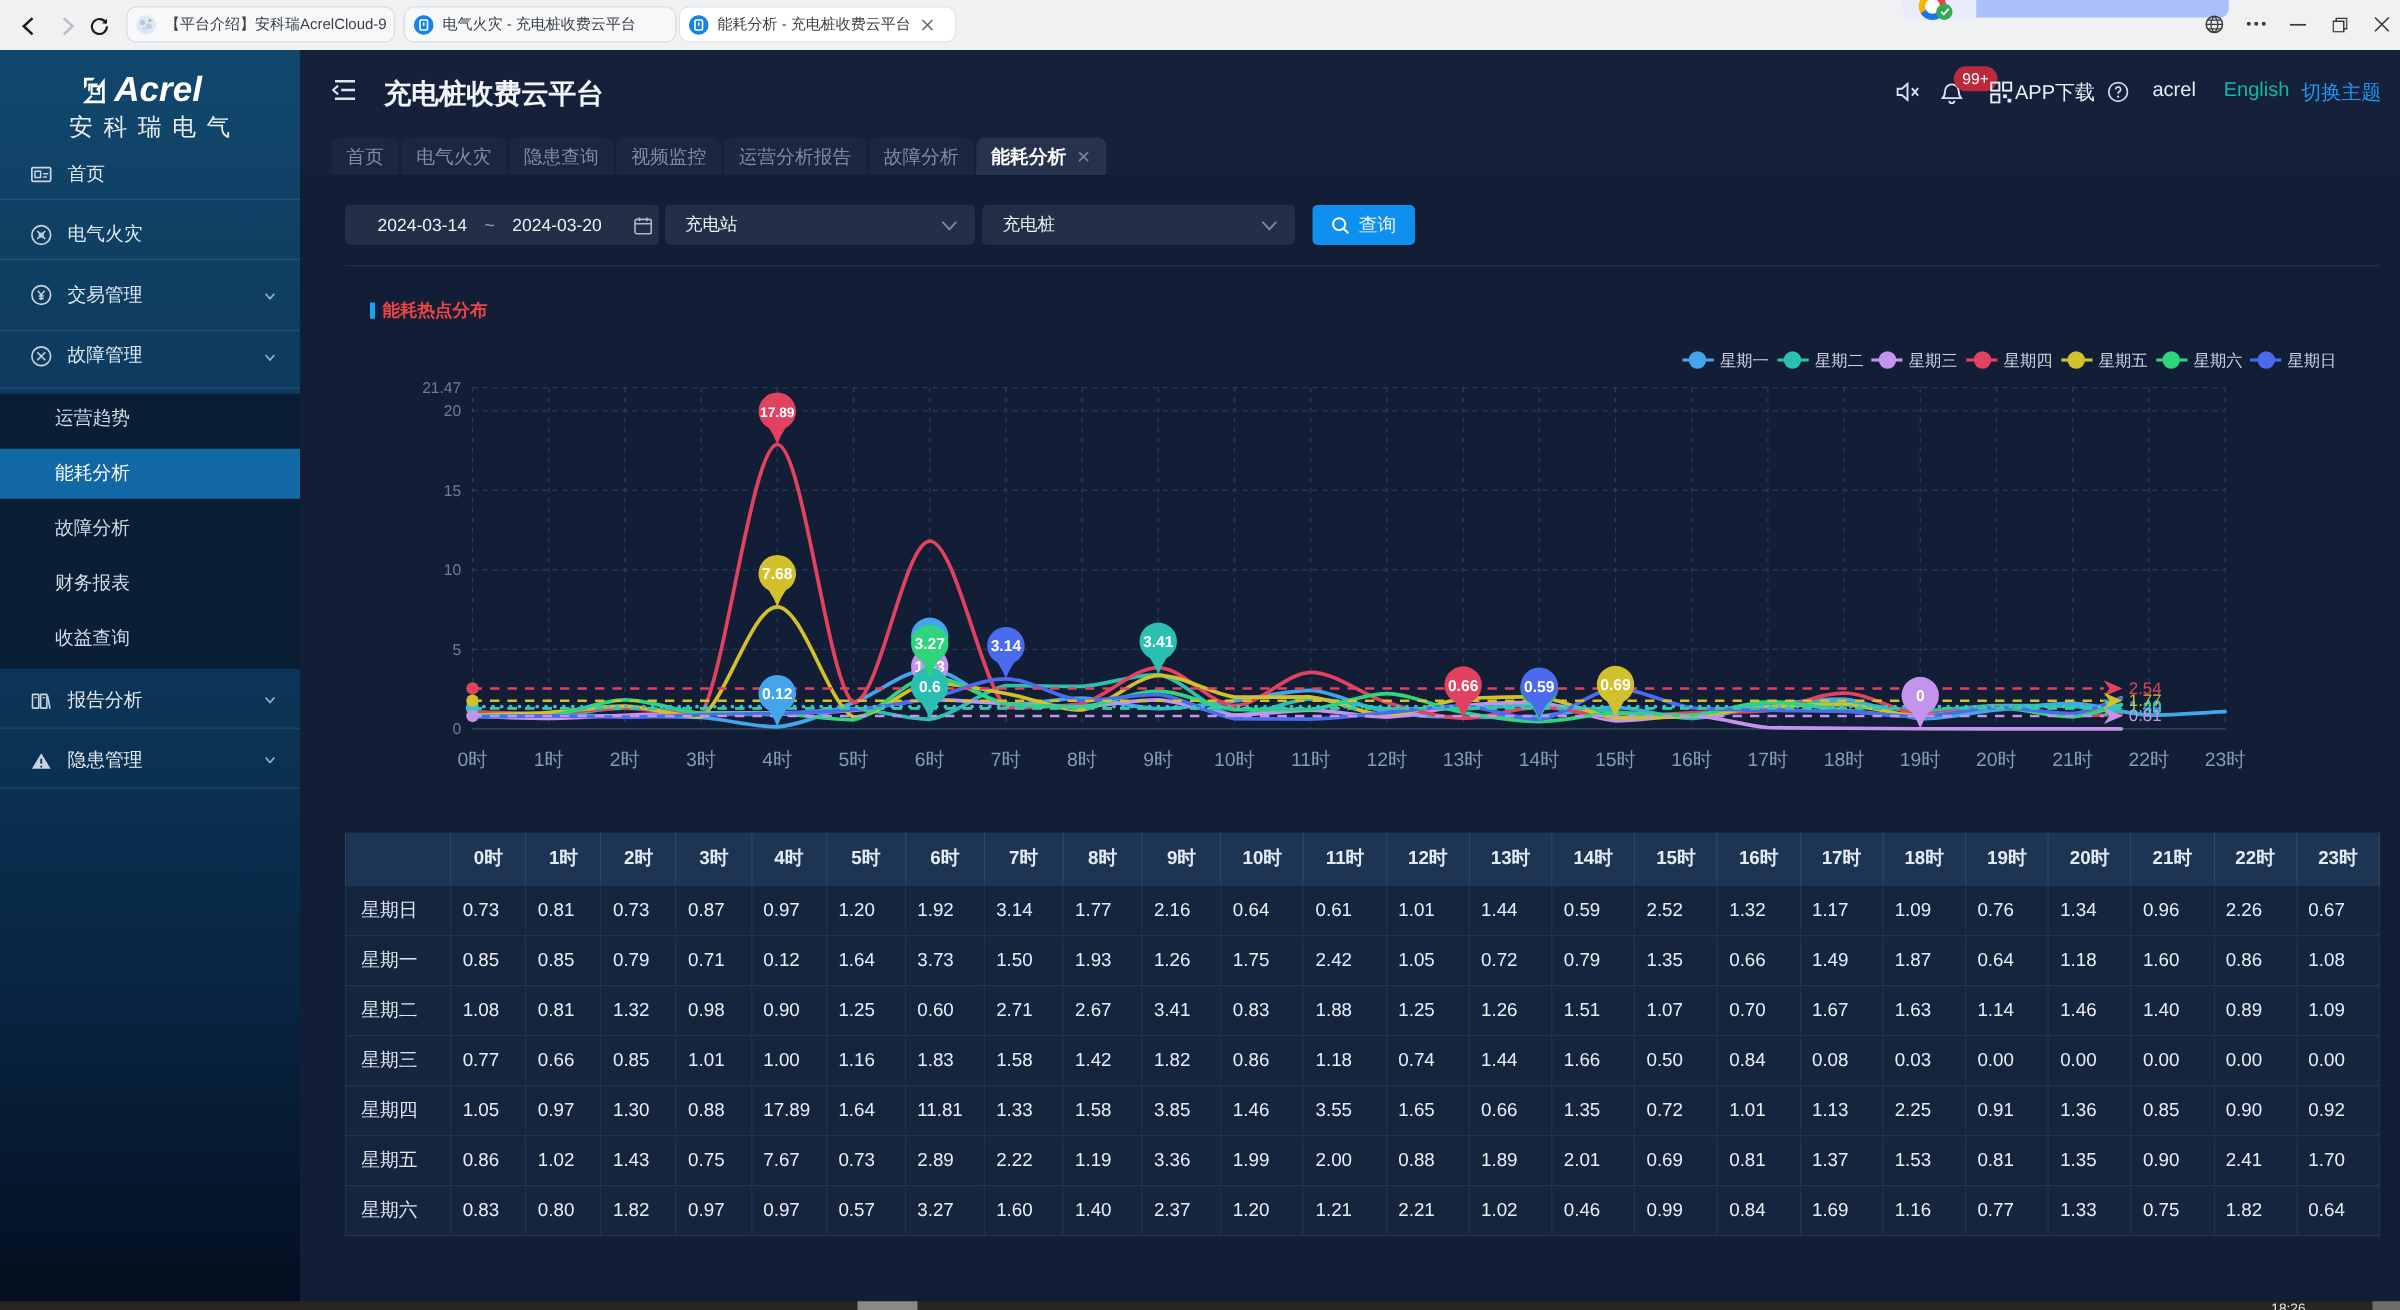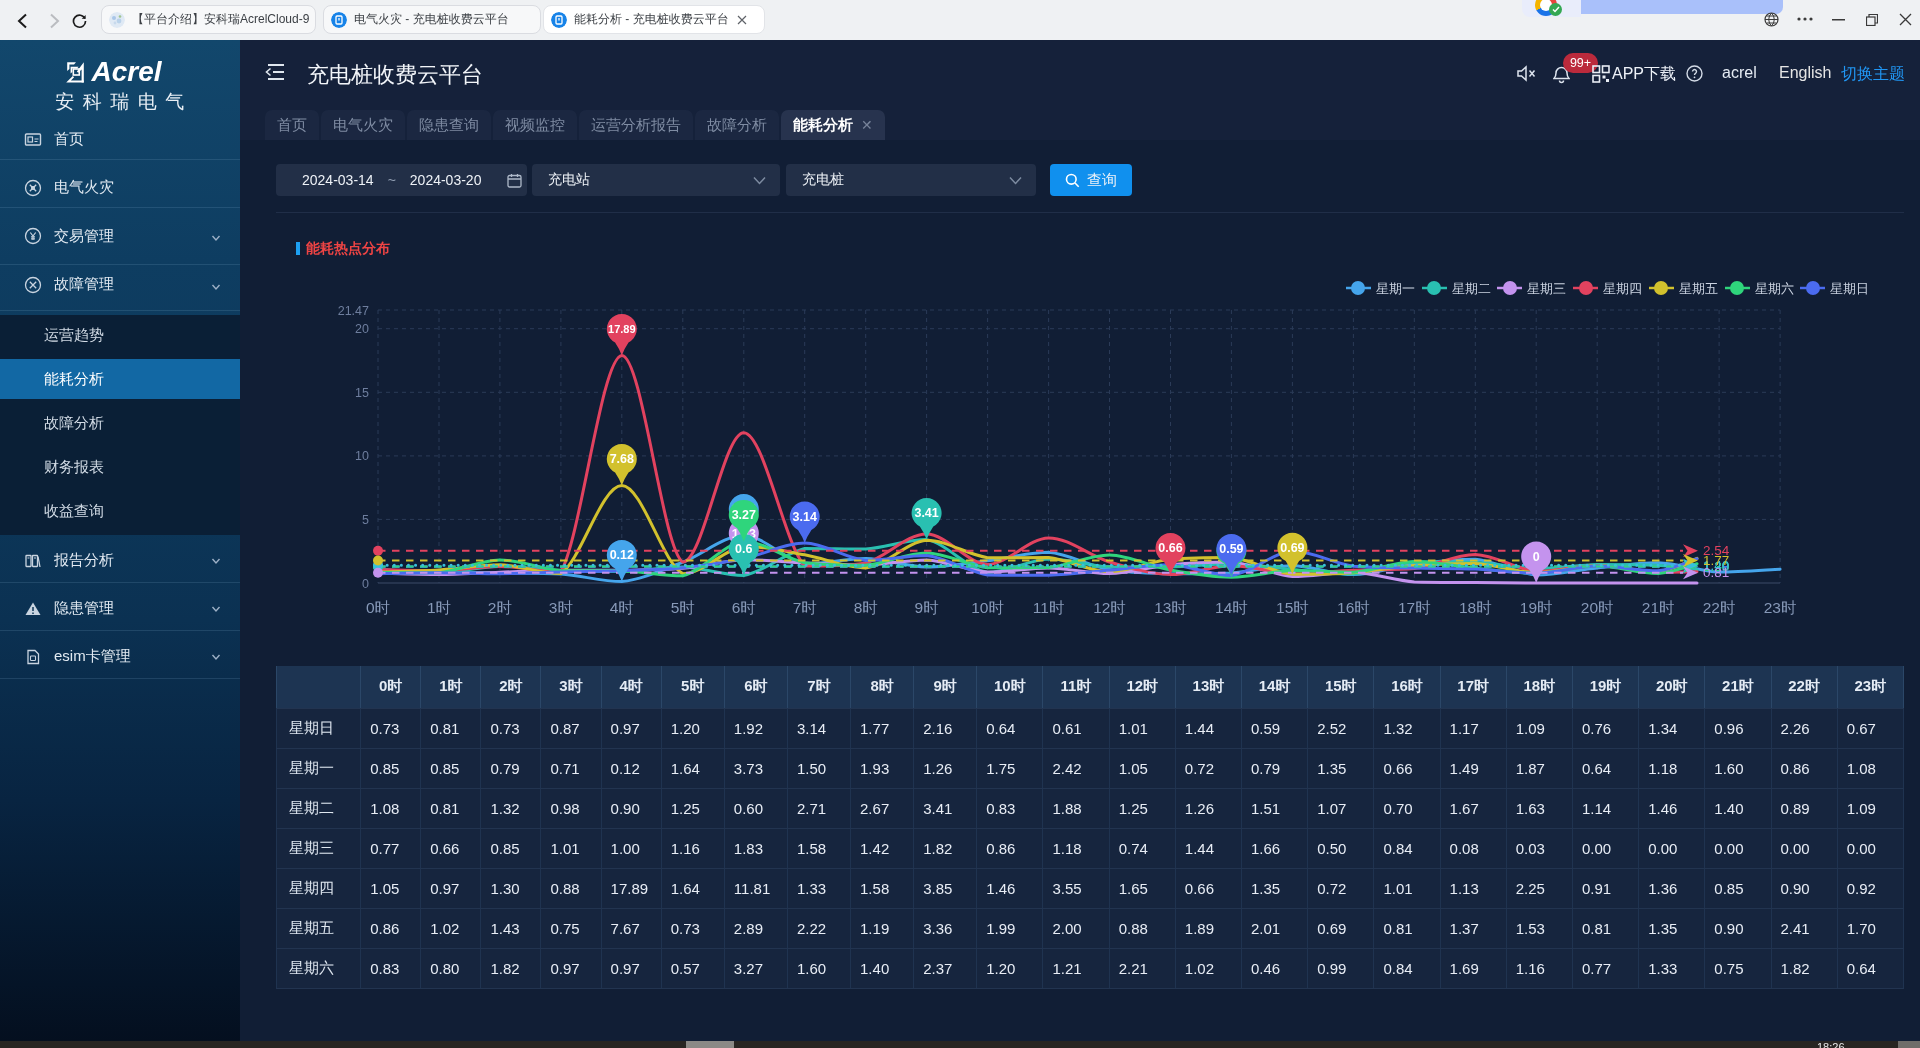--- a/index.html
+++ b/index.html
@@ -16,21 +16,21 @@
 .mi.nb { border-bottom:none; background:#0d3a5e; }
 .mic { width:18px; height:18px; margin-right:12px; display:inline-flex; }
 .mi .ch { position:absolute; right:18px; top:18px; }
 .wt { color:#fff; }
 .sub { background:#0a1f36; padding:0 0 4px; }
 .si { height:40px; margin:4px 0 0; line-height:40px; padding-left:44px; color:#d3dce6; font-size:15px; }
 .si:first-child { margin-top:4px; }
 .si.sel { background:#1268a4; color:#fff; }
 #main { position:absolute; left:240px; top:40px; width:1680px; height:1001px; background:#111e35; }
 #hdr { position:absolute; left:0; top:0; width:1680px; height:100px; background:#15213a; }
-#title { position:absolute; left:67px; top:20px; font-size:22px; font-weight:normal; color:#f2f5f9; }
+#title { position:absolute; left:67px; top:20px; font-size:22px; font-weight:bold; color:#f2f5f9; }
 #ptabs { position:absolute; left:25px; top:70px; display:flex; gap:2px; }
 .pt { height:30px; padding:0 12px; background:#1b2741; border-radius:7px 7px 0 0; color:#7f8ca3; font-size:15px; display:flex; align-items:center; }
 .pt.act { background:#27334e; color:#fff; font-weight:bold; }
 .pt .x { margin-left:8px; color:#77839a; font-weight:normal; font-size:14px; }
 #content { position:absolute; left:12px; top:100px; width:1680px; height:901px; background:#111e35; }
 .inp { position:absolute; top:24px; height:32px; background:#222f47; border-radius:4px; color:#eef2f7; font-size:14px; display:flex; align-items:center; }
 #divider { position:absolute; left:24px; top:72px; width:1628px; height:1px; background:#202e48; }
 #ctitle { position:absolute; left:54px; top:100px; font-size:14px; font-weight:bold; color:#ef4444; }
 #cbar { position:absolute; left:44px; top:101.5px; width:3.5px; height:13px; background:#1da0f2; }
 #dtable { position:absolute; left:24px; top:526px; border-collapse:collapse; table-layout:fixed; width:1628px; font-size:15px; }
@@ -195,32 +195,20 @@
         <svg width="18" height="18" viewBox="0 0 18 18">
           <path d="M9 2.5L16.5 15h-15z" fill="#c9d4e0"></path>
           <path d="M9 7v4M9 12.6v1.4" stroke="#0d3354" stroke-width="1.5"></path>
         </svg>
       </span>
       <span>隐患管理</span>
       <span class="ch"><svg width="12" height="12" viewBox="0 0 12 12">
           <path d="M2.5 4l3.5 4 3.5-4" stroke="#9db0c6" stroke-width="1.4" fill="none"></path>
         </svg></span>
     </div>
-<div class="mi" style="padding-top:4px;">
-      <span class="mic">
-        <svg width="18" height="18" viewBox="0 0 18 18">
-          <path d="M4 2.5h7l3.5 3.5v9.5h-10.5z" fill="none" stroke="#c9d4e0" stroke-width="1.3"></path>
-          <rect x="6.5" y="8" width="5" height="4.5" rx="0.8" fill="none" stroke="#c9d4e0" stroke-width="1.1"></rect>
-        </svg>
-      </span>
-      <span>esim卡管理</span>
-      <span class="ch"><svg width="12" height="12" viewBox="0 0 12 12">
-          <path d="M2.5 4l3.5 4 3.5-4" stroke="#9db0c6" stroke-width="1.4" fill="none"></path>
-        </svg></span>
-    </div>
 </div>
 
 <div id="main">
   <div id="hdr">
     <svg style="position:absolute;left:25px;top:23px" width="20" height="18" viewBox="0 0 20 18">
         <path d="M3 2h16M8 9h11M3 16h16" stroke="#dfe6ee" stroke-width="2"></path>
         <path d="M5.5 5.5L1.5 9l4 3.5" stroke="#dfe6ee" stroke-width="1.6" fill="none"></path>
       </svg>
     <div id="title">充电桩收费云平台</div>
     <svg style="position:absolute;left:1277px;top:25px" width="20" height="17" viewBox="0 0 20 17">
@@ -239,21 +227,21 @@
         <rect x="10.5" y="10.5" width="3" height="3" fill="#e8edf4"></rect>
         <rect x="14" y="14" width="3" height="3" fill="#e8edf4"></rect>
       </svg>
     <div style="position:absolute;left:1372px;top:24px;color:#eef2f8;font-size:16px;">APP下载</div>
     <svg style="position:absolute;left:1446px;top:25px" width="17" height="17" viewBox="0 0 17 17">
         <circle cx="8.5" cy="8.5" r="7.5" fill="none" stroke="#d3dbe6" stroke-width="1.4"></circle>
         <path d="M6.5 6.5a2 2 0 1 1 3 1.8c-.7.4-1 .8-1 1.6" fill="none" stroke="#d3dbe6" stroke-width="1.4"></path>
         <circle cx="8.5" cy="12.3" r="0.9" fill="#d3dbe6"></circle>
       </svg>
     <div style="position:absolute;left:1482px;top:24px;color:#e6ecf4;font-size:16px;">acrel</div>
-    <div style="position:absolute;left:1539px;top:24px;color:#e5e5e5;font-size:16px;text-align:center;">English</div>
+    <div style="position:absolute;left:1539px;top:24px;color:#14b8a6;font-size:16px;text-align:center;">English</div>
     <div style="position:absolute;left:1601px;top:24px;color:#2196f3;font-size:16px;">切换主题</div>
     <div id="ptabs">
       <div class="pt">首页</div>
         <div class="pt">电气火灾</div>
         <div class="pt">隐患查询</div>
         <div class="pt">视频监控</div>
         <div class="pt">运营分析报告</div>
         <div class="pt">故障分析</div>
         <div class="pt act">能耗分析<span class="x">✕</span></div>
     </div>

